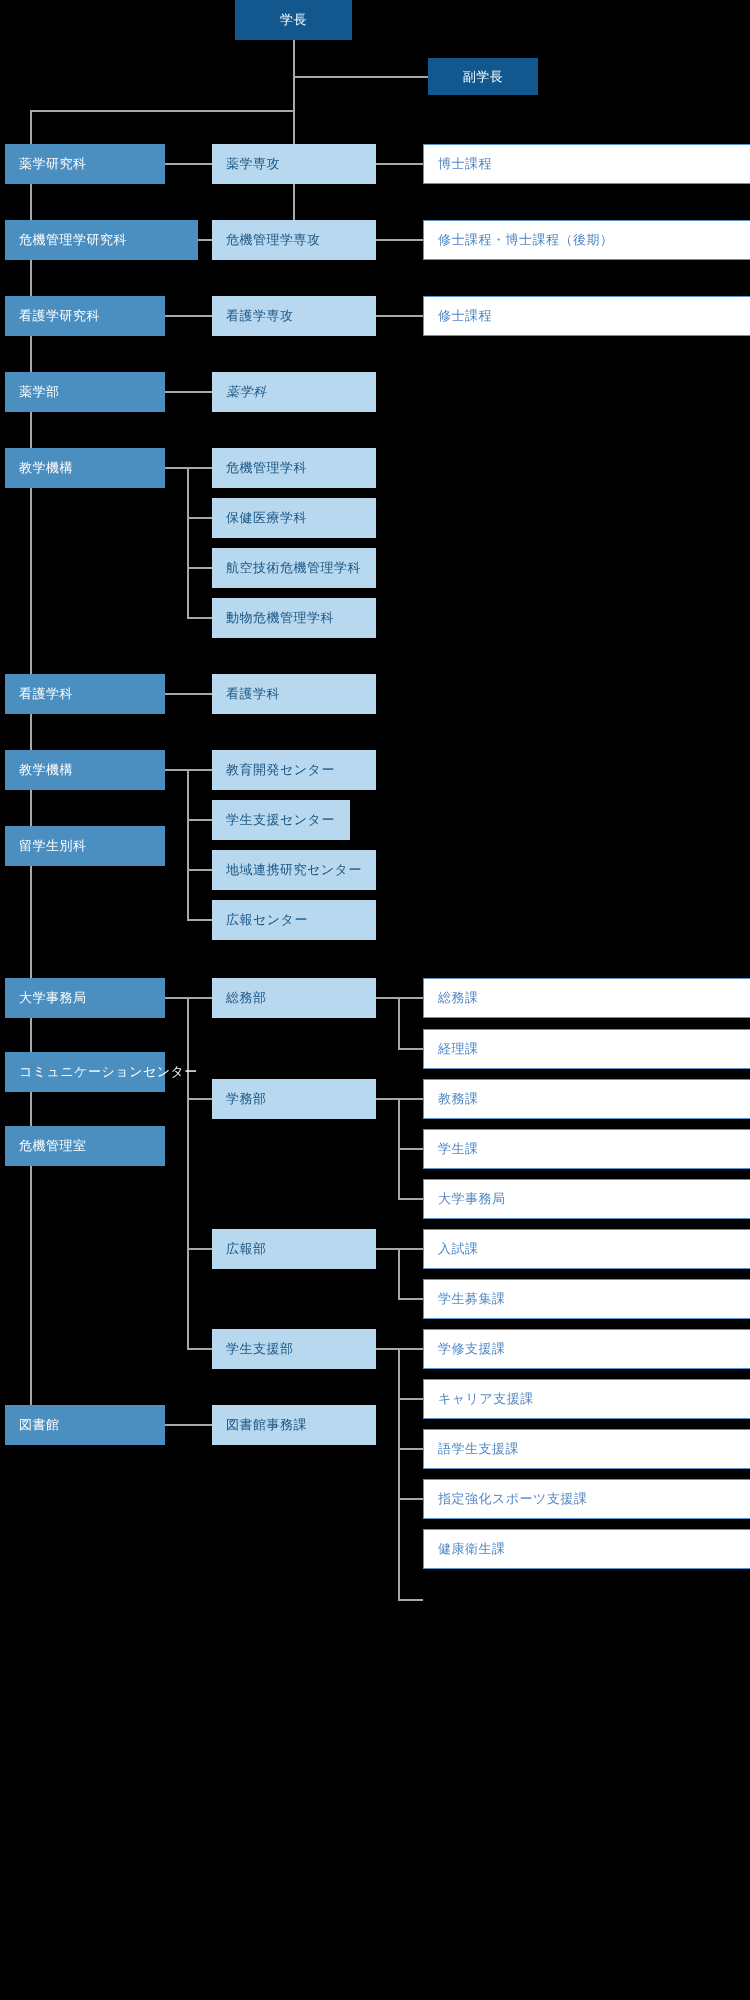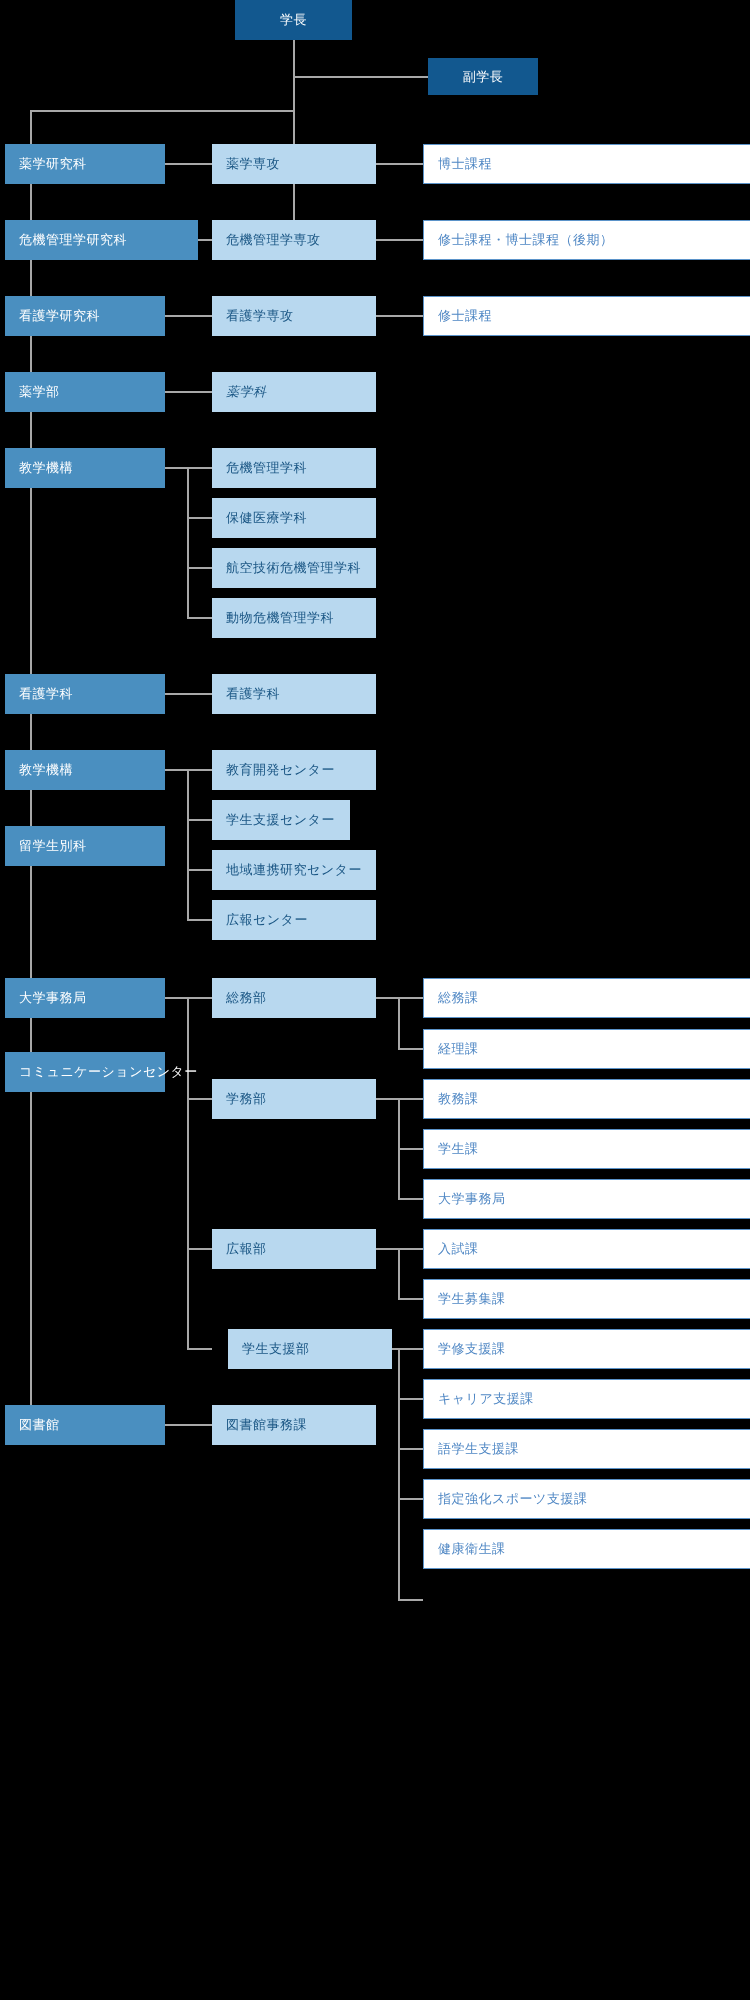--- a/index.html
+++ b/index.html
@@ -161,20 +161,23 @@
   </div>
   <div class="node lvl1" style="left:5px; top:826px; width:160px; height:40px;">
     <span class="label">留学生別科</span>
   </div>
   <div class="node lvl1" style="left:5px; top:978px; width:160px; height:40px;">
     <span class="label">大学事務局</span>
   </div>
   <div class="node lvl1" style="left:5px; top:1052px; width:160px; height:40px;">
     <span class="label">コミュニケーションセンター</span>
   </div>
+  <div class="node lvl1" style="left:5px; top:1126px; width:160px; height:40px;">
+    <span class="label">危機管理室</span>
+  </div>
   <div class="node lvl1" style="left:5px; top:1405px; width:160px; height:40px;">
     <span class="label">図書館</span>
   </div>
 
   <div class="node lvl2" style="left:212px; top:144px; width:164px; height:40px;">
     <span class="label">薬学専攻</span>
   </div>
   <div class="node lvl2" style="left:212px; top:220px; width:164px; height:40px;">
     <span class="label">危機管理学専攻</span>
   </div>
@@ -213,21 +216,21 @@
   </div>
   <div class="node lvl2" style="left:212px; top:978px; width:164px; height:40px;">
     <span class="label">総務部</span>
   </div>
   <div class="node lvl2" style="left:212px; top:1079px; width:164px; height:40px;">
     <span class="label">学務部</span>
   </div>
   <div class="node lvl2" style="left:212px; top:1229px; width:164px; height:40px;">
     <span class="label">広報部</span>
   </div>
-  <div class="node lvl2" style="left:228px; top:1329px; width:164px; height:40px;">
+  <div class="node lvl2" style="left:212px; top:1329px; width:164px; height:40px;">
     <span class="label">学生支援部</span>
   </div>
   <div class="node lvl2" style="left:212px; top:1405px; width:164px; height:40px;">
     <span class="label">図書館事務課</span>
   </div>
 
   <div class="node lvl3" style="left:423px; top:144px; width:330px; height:40px;">
     <span class="label">博士課程</span>
   </div>
   <div class="node lvl3" style="left:423px; top:220px; width:330px; height:40px;">

